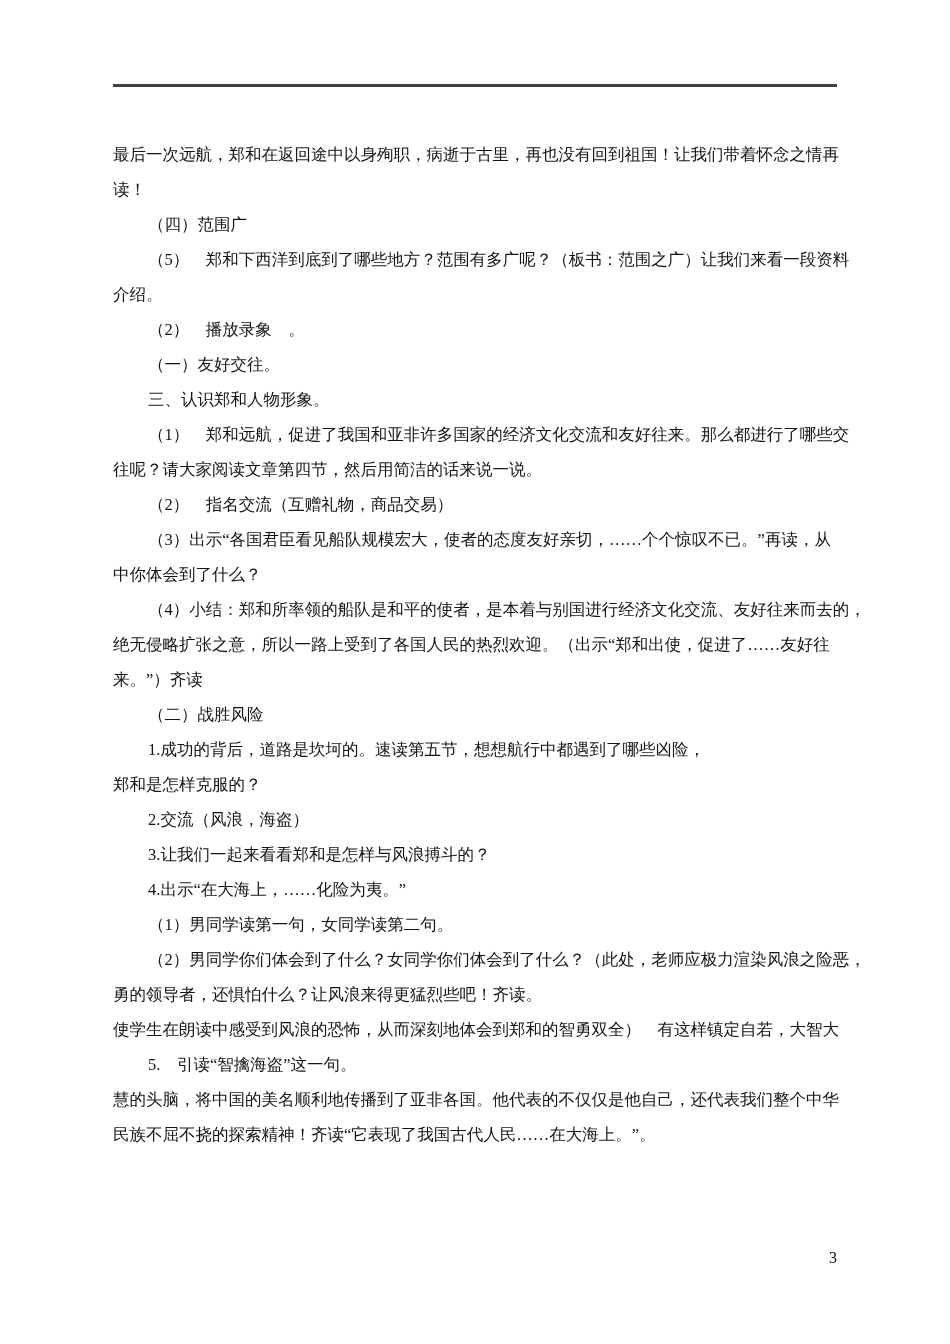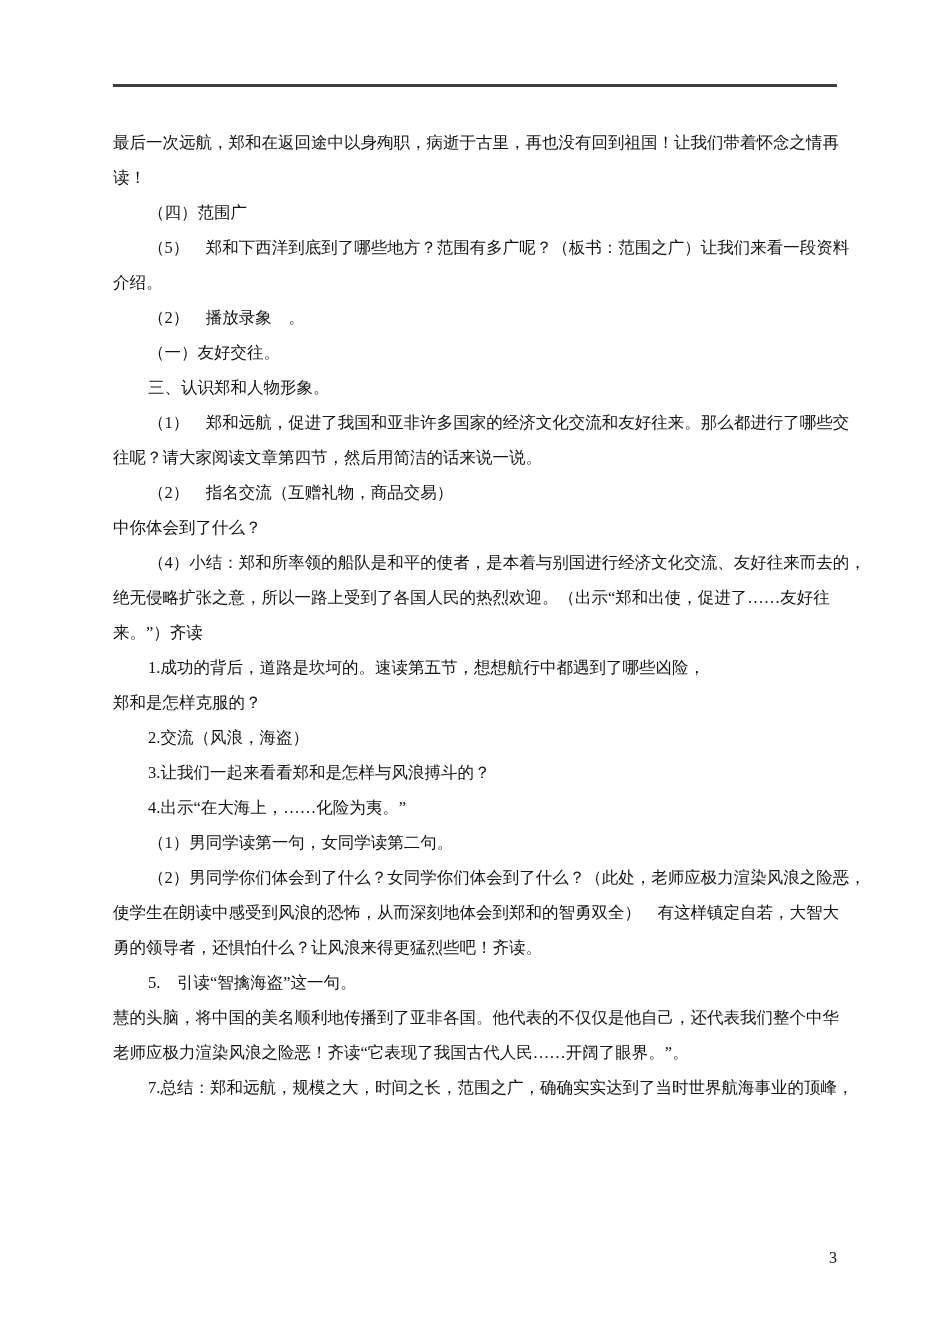--- a/index.html
+++ b/index.html
@@ -20,21 +20,21 @@
     position: absolute;
     left: 113px;
     top: 84px;
     width: 724px;
     height: 3px;
     background: #3f3f3f;
   }
   .content {
     position: absolute;
     left: 113px;
-    top: 125px;
+    top: 137px;
     width: 724px;
   }
   .line {
     font-size: 16.5px;
     line-height: 35px;
     height: 35px;
     white-space: nowrap;
     letter-spacing: 0;
   }
   .line.indent {
@@ -61,32 +61,33 @@
       <div class="line">读！</div>
       <div class="line indent">（四）范围广</div>
       <div class="line indent">（5）　郑和下西洋到底到了哪些地方？范围有多广呢？（板书：范围之广）让我们来看一段资料</div>
       <div class="line">介绍。</div>
       <div class="line indent">（2）　播放录象　。</div>
       <div class="line indent">（一）友好交往。</div>
       <div class="line indent">三、认识郑和人物形象。</div>
       <div class="line indent">（1）　郑和远航，促进了我国和亚非许多国家的经济文化交流和友好往来。那么都进行了哪些交</div>
       <div class="line">往呢？请大家阅读文章第四节，然后用简洁的话来说一说。</div>
       <div class="line indent">（2）　指名交流（互赠礼物，商品交易）</div>
+      <div class="line indent">（3）出示“各国君臣看见船队规模宏大，使者的态度友好亲切，……个个惊叹不已。”再读，从</div>
       <div class="line">中你体会到了什么？</div>
       <div class="line indent">（4）小结：郑和所率领的船队是和平的使者，是本着与别国进行经济文化交流、友好往来而去的，</div>
       <div class="line">绝无侵略扩张之意，所以一路上受到了各国人民的热烈欢迎。（出示“郑和出使，促进了……友好往</div>
       <div class="line">来。”）齐读</div>
+      <div class="line indent">（二）战胜风险</div>
       <div class="line indent">1.成功的背后，道路是坎坷的。速读第五节，想想航行中都遇到了哪些凶险，</div>
       <div class="line">郑和是怎样克服的？</div>
       <div class="line indent">2.交流（风浪，海盗）</div>
       <div class="line indent">3.让我们一起来看看郑和是怎样与风浪搏斗的？</div>
       <div class="line indent">4.出示“在大海上，……化险为夷。”</div>
       <div class="line indent">（1）男同学读第一句，女同学读第二句。</div>
       <div class="line indent">（2）男同学你们体会到了什么？女同学你们体会到了什么？（此处，老师应极力渲染风浪之险恶，</div>
+      <div class="line">勇的领导者，还惧怕什么？让风浪来得更猛烈些吧！齐读。</div>
       <div class="line">使学生在朗读中感受到风浪的恐怖，从而深刻地体会到郑和的智勇双全）　有这样镇定自若，大智大</div>
-      <div class="line">勇的领导者，还惧怕什么？让风浪来得更猛烈些吧！齐读。</div>
       <div class="line indent">5.　引读“智擒海盗”这一句。</div>
       <div class="line">慧的头脑，将中国的美名顺利地传播到了亚非各国。他代表的不仅仅是他自己，还代表我们整个中华</div>
-      <div class="line">老师应极力渲染风浪之险恶！齐读“它表现了我国古代人民……开阔了眼界。”。</div>
-      <div class="line indent">7.总结：郑和远航，规模之大，时间之长，范围之广，确确实实达到了当时世界航海事业的顶峰，</div>
+      <div class="line">民族不屈不挠的探索精神！齐读“它表现了我国古代人民……在大海上。”。</div>
     </div>
   <div class="page-number">3</div>
 </div>
 
 </body></html>

